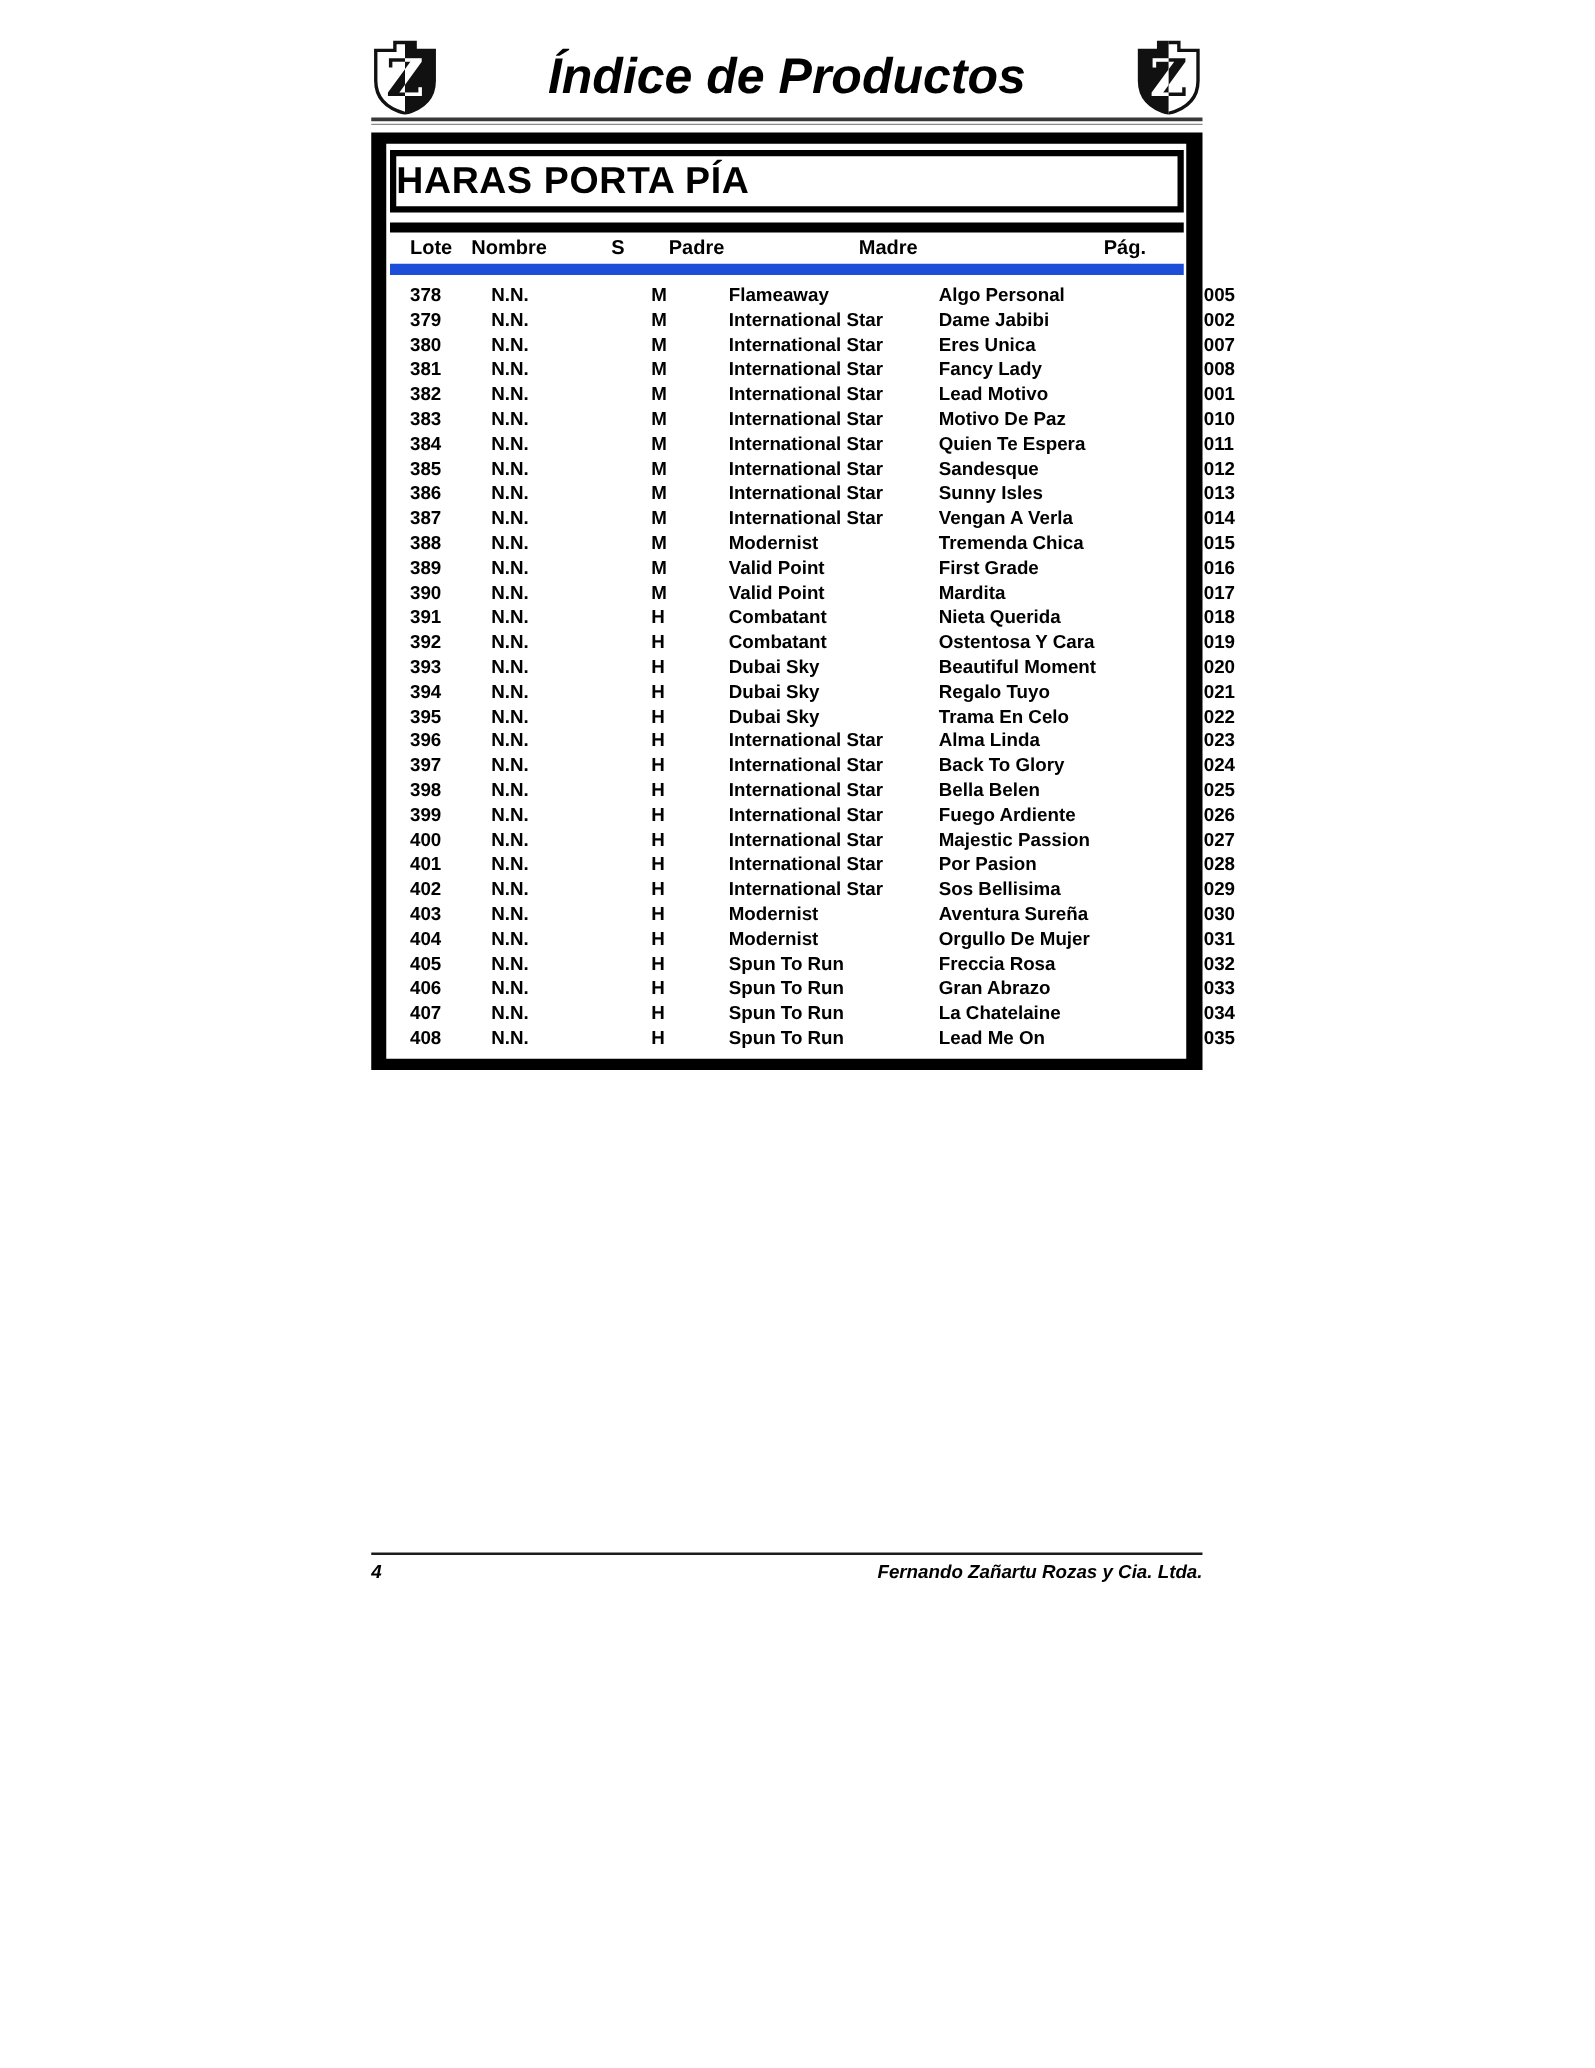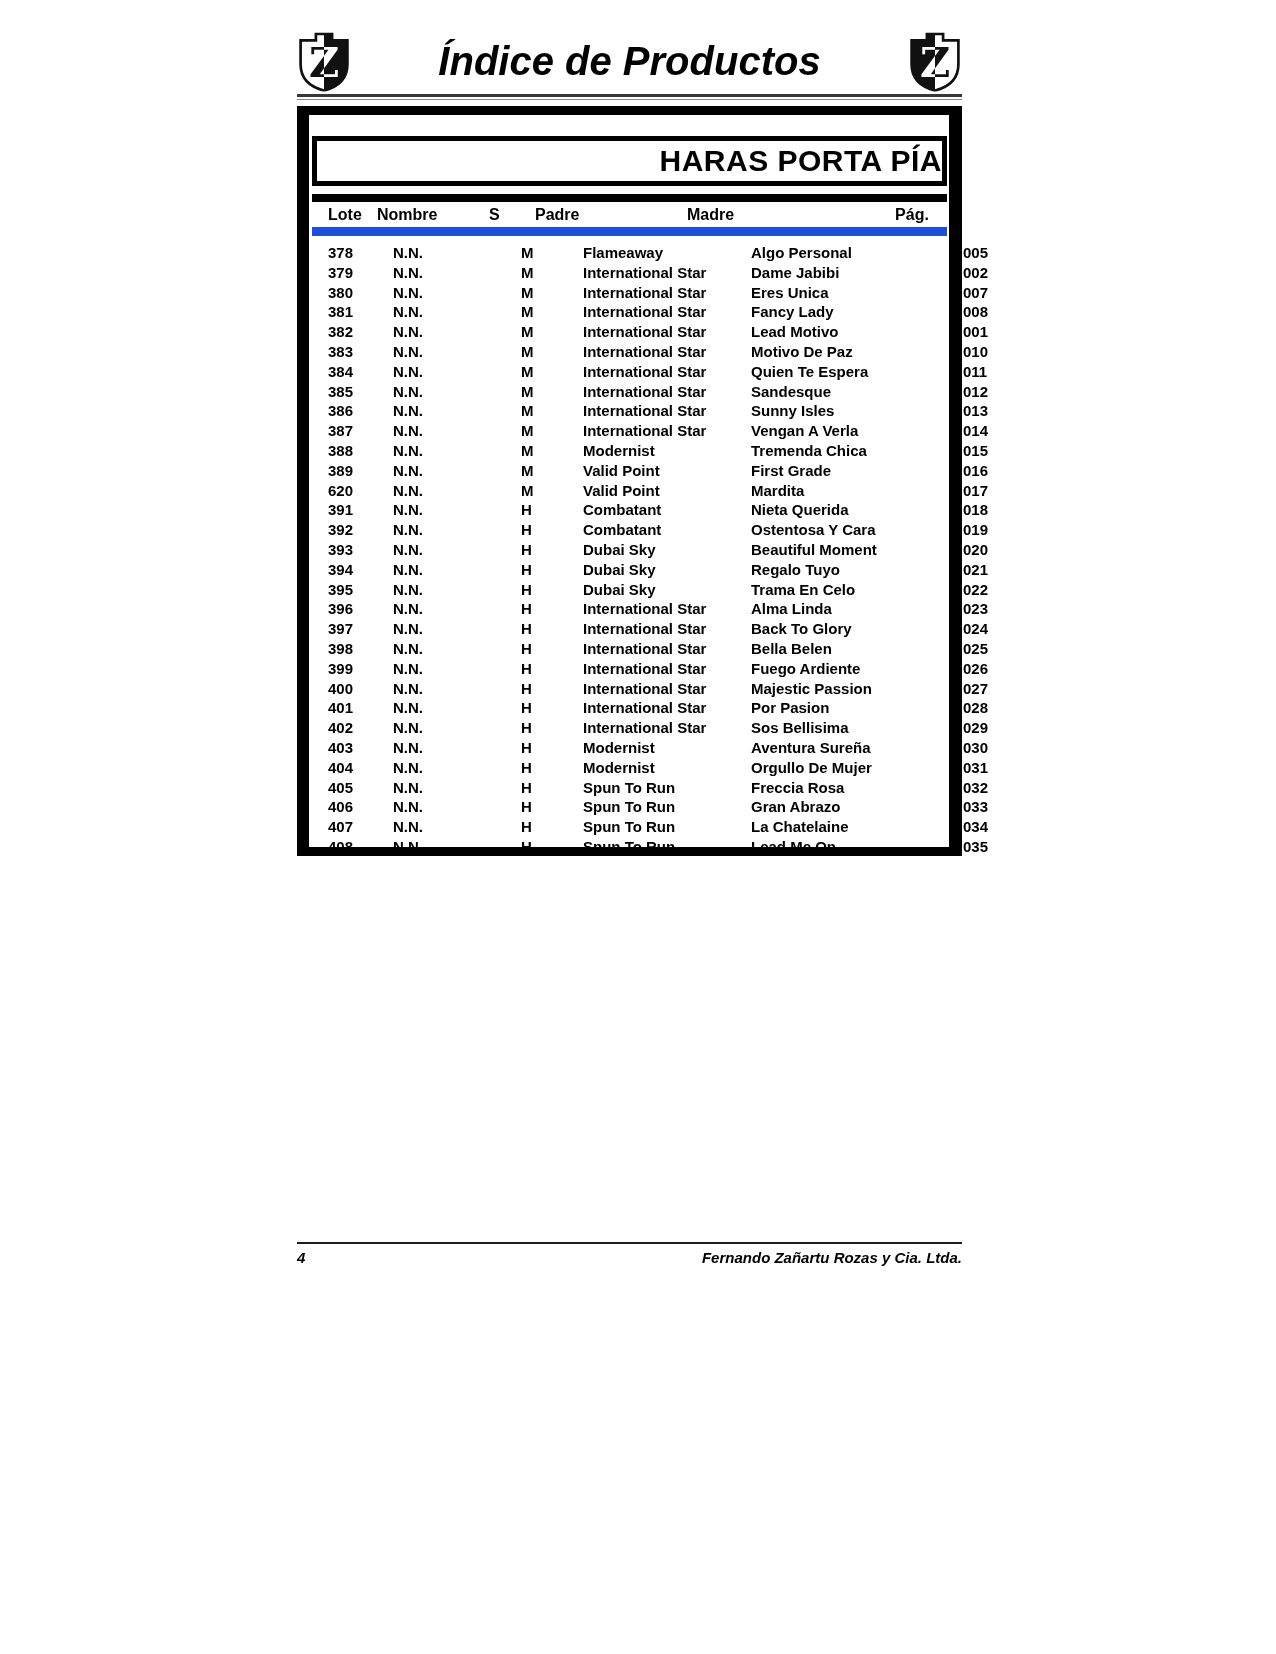--- a/index.html
+++ b/index.html
@@ -23,30 +23,30 @@
   }
   
   .frame{
     position:absolute;left:297px;top:106px;width:665px;height:750px;
     box-sizing:border-box;background:#fff;
     border:9px solid #000;border-left-width:12px;border-right-width:13px;
     padding:5px 2px 0 3px;
   }
   .stud-box{
     box-sizing:border-box;border:5px solid #000;height:50px;
-    display:flex;align-items:center;justify-content:flex-end;
-    font-size:30px;font-weight:bold;letter-spacing:.5px;margin-top:16px;
+    display:flex;align-items:center;justify-content:flex-start;
+    font-size:30px;font-weight:bold;letter-spacing:.5px;
   }
   .thead{
     display:grid;grid-template-columns:49px 112px 46px 152px 196px 1fr;
     margin-top:8px;border-top:8px solid #000;border-bottom:9px solid #1d4ed8;
     padding:2px 6px 2px 16px;font-size:16px;font-weight:bold;line-height:21px;
     white-space:nowrap;
   }
-  .thead .col-pag{text-align:center;}
+  .thead .col-pag{text-align:left;}
   .tbody{margin-top:7px;padding:0 6px 0 16px;}
   .row{
     display:grid;grid-template-columns:49px 112px 46px 152px 196px 1fr;
     height:19.8px;line-height:19.8px;font-size:15px;font-weight:bold;
     white-space:nowrap;
     gap:16px;
   }
   .row span:last-child{text-align:center;}
   
   .footer{
@@ -207,21 +207,21 @@
       </div>
       <div class="row">
         <span>389</span>
         <span>N.N.</span>
         <span>M</span>
         <span>Valid Point</span>
         <span>First Grade</span>
         <span>016</span>
       </div>
       <div class="row">
-        <span>620</span>
+        <span>390</span>
         <span>N.N.</span>
         <span>M</span>
         <span>Valid Point</span>
         <span>Mardita</span>
         <span>017</span>
       </div>
       <div class="row">
         <span>391</span>
         <span>N.N.</span>
         <span>H</span>

